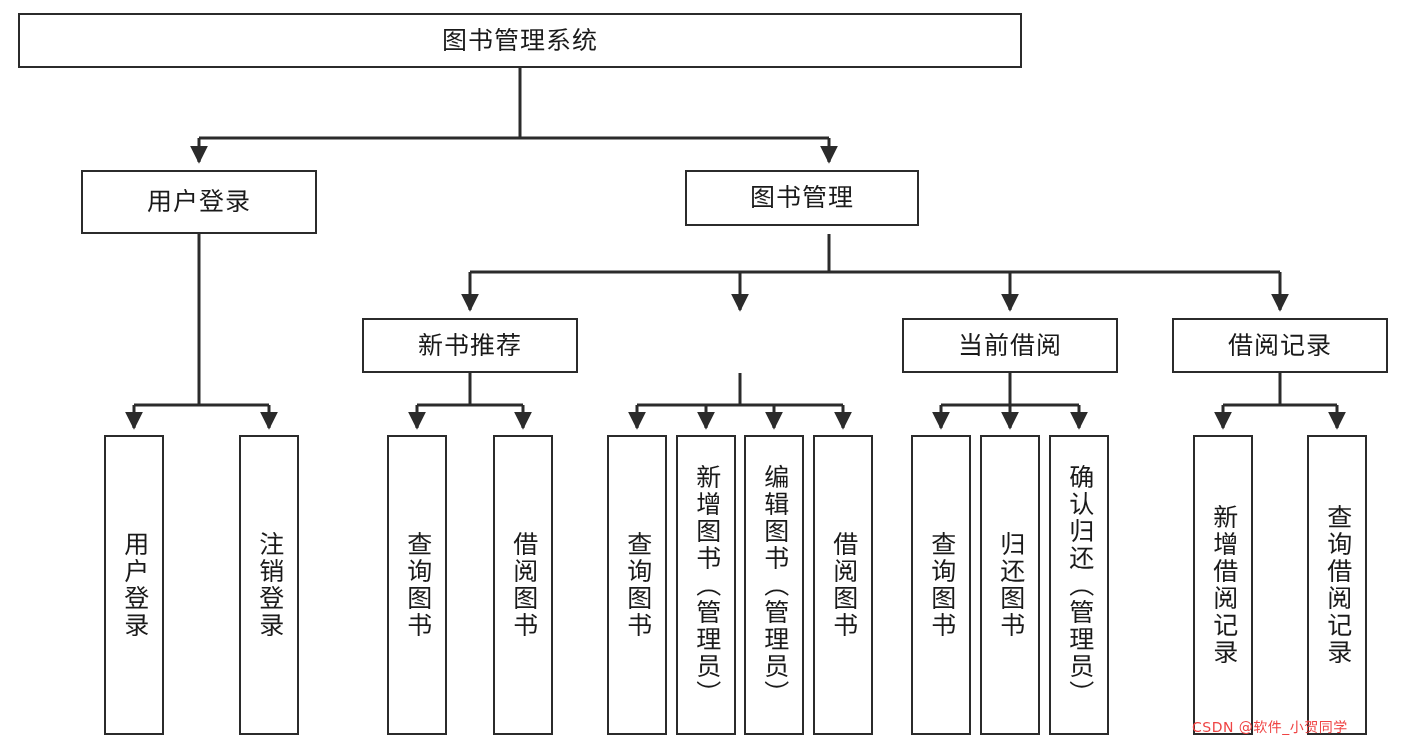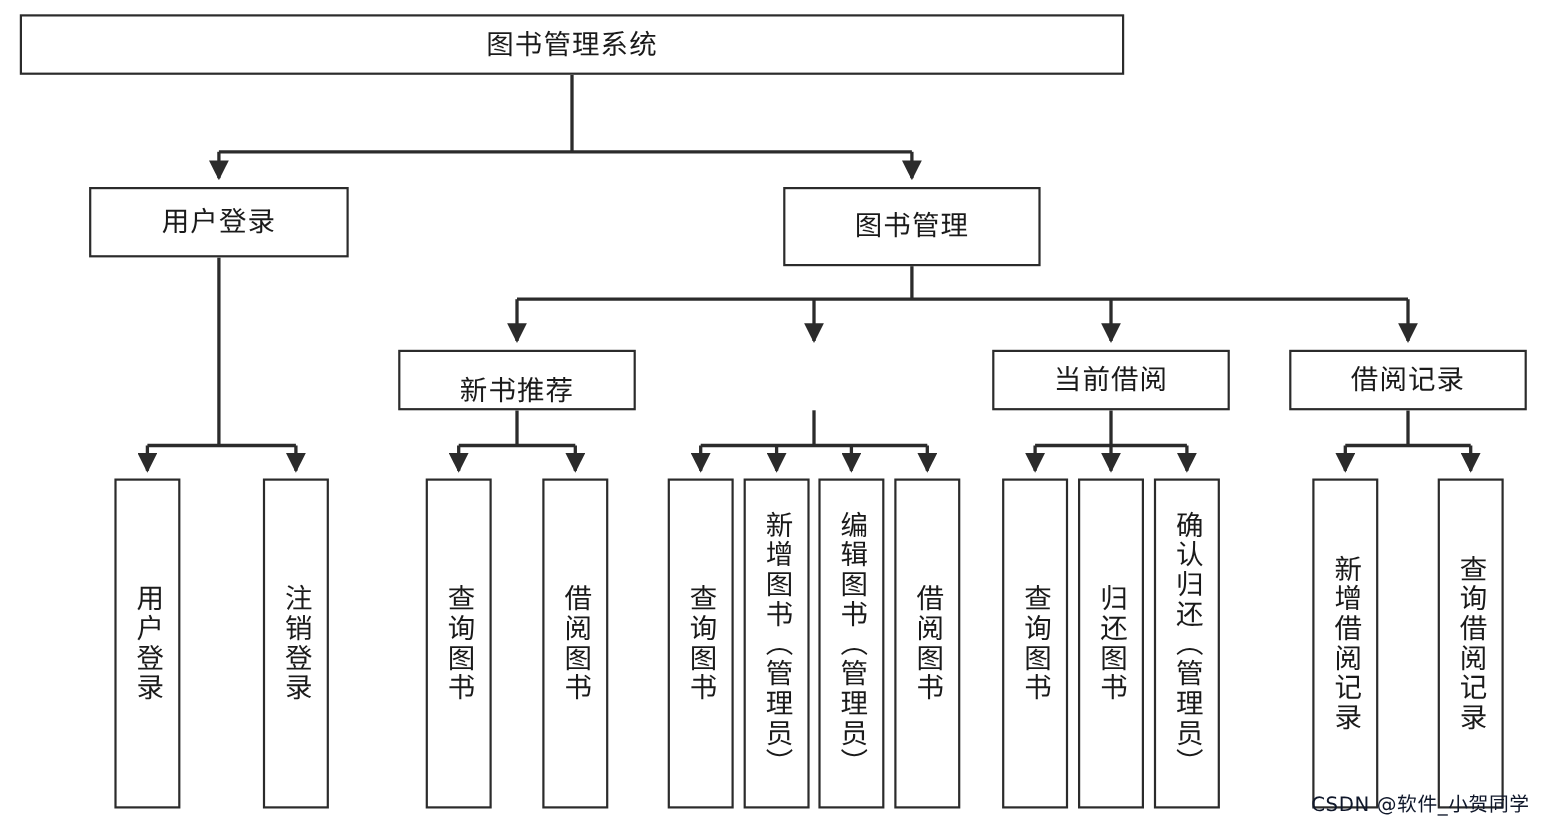--- a/index.html
+++ b/index.html
@@ -50,22 +50,22 @@
     letter-spacing: 2px;
     padding: 6px 0;
   }
   .node.vert .vtext {
     writing-mode: vertical-rl;
     text-orientation: upright;
     white-space: nowrap;
   }
   .watermark {
     position: absolute;
-    color: #0f172a;
-    font-size: 18px;
+    color: #ef4444;
+    font-size: 14px;
     letter-spacing: 0.5px;
     white-space: nowrap;
     z-index: 5;
     user-select: none;
   }
 </style>
 </head>
 <body>
 
 <div id="canvas">
@@ -122,25 +122,25 @@
     </g>
   </svg>
 
   <div class="node horiz" style="left:18px; top:13px; width:1004px; height:55px;">
     <span>图书管理系统</span>
   </div>
 
   <div class="node horiz" style="left:81px; top:170px; width:236px; height:64px;">
     <span>用户登录</span>
   </div>
-  <div class="node horiz" style="left:712px; top:170px; width:234px; height:72px;">
+  <div class="node horiz" style="left:685px; top:170px; width:234px; height:56px;">
     <span>图书管理</span>
   </div>
 
-  <div class="node horiz" style="left:362px; top:318px; width:216px; height:55px;align-items:flex-end;">
+  <div class="node horiz" style="left:362px; top:318px; width:216px; height:55px;">
     <span>新书推荐</span>
   </div>
   <div class="node horiz" style="left:902px; top:318px; width:216px; height:55px;">
     <span>当前借阅</span>
   </div>
   <div class="node horiz" style="left:1172px; top:318px; width:216px; height:55px;justify-content:center;">
     <span>借阅记录</span>
   </div>
 
   <div class="node vert" style="left:104px; top:435px; width:60px; height:300px;">

